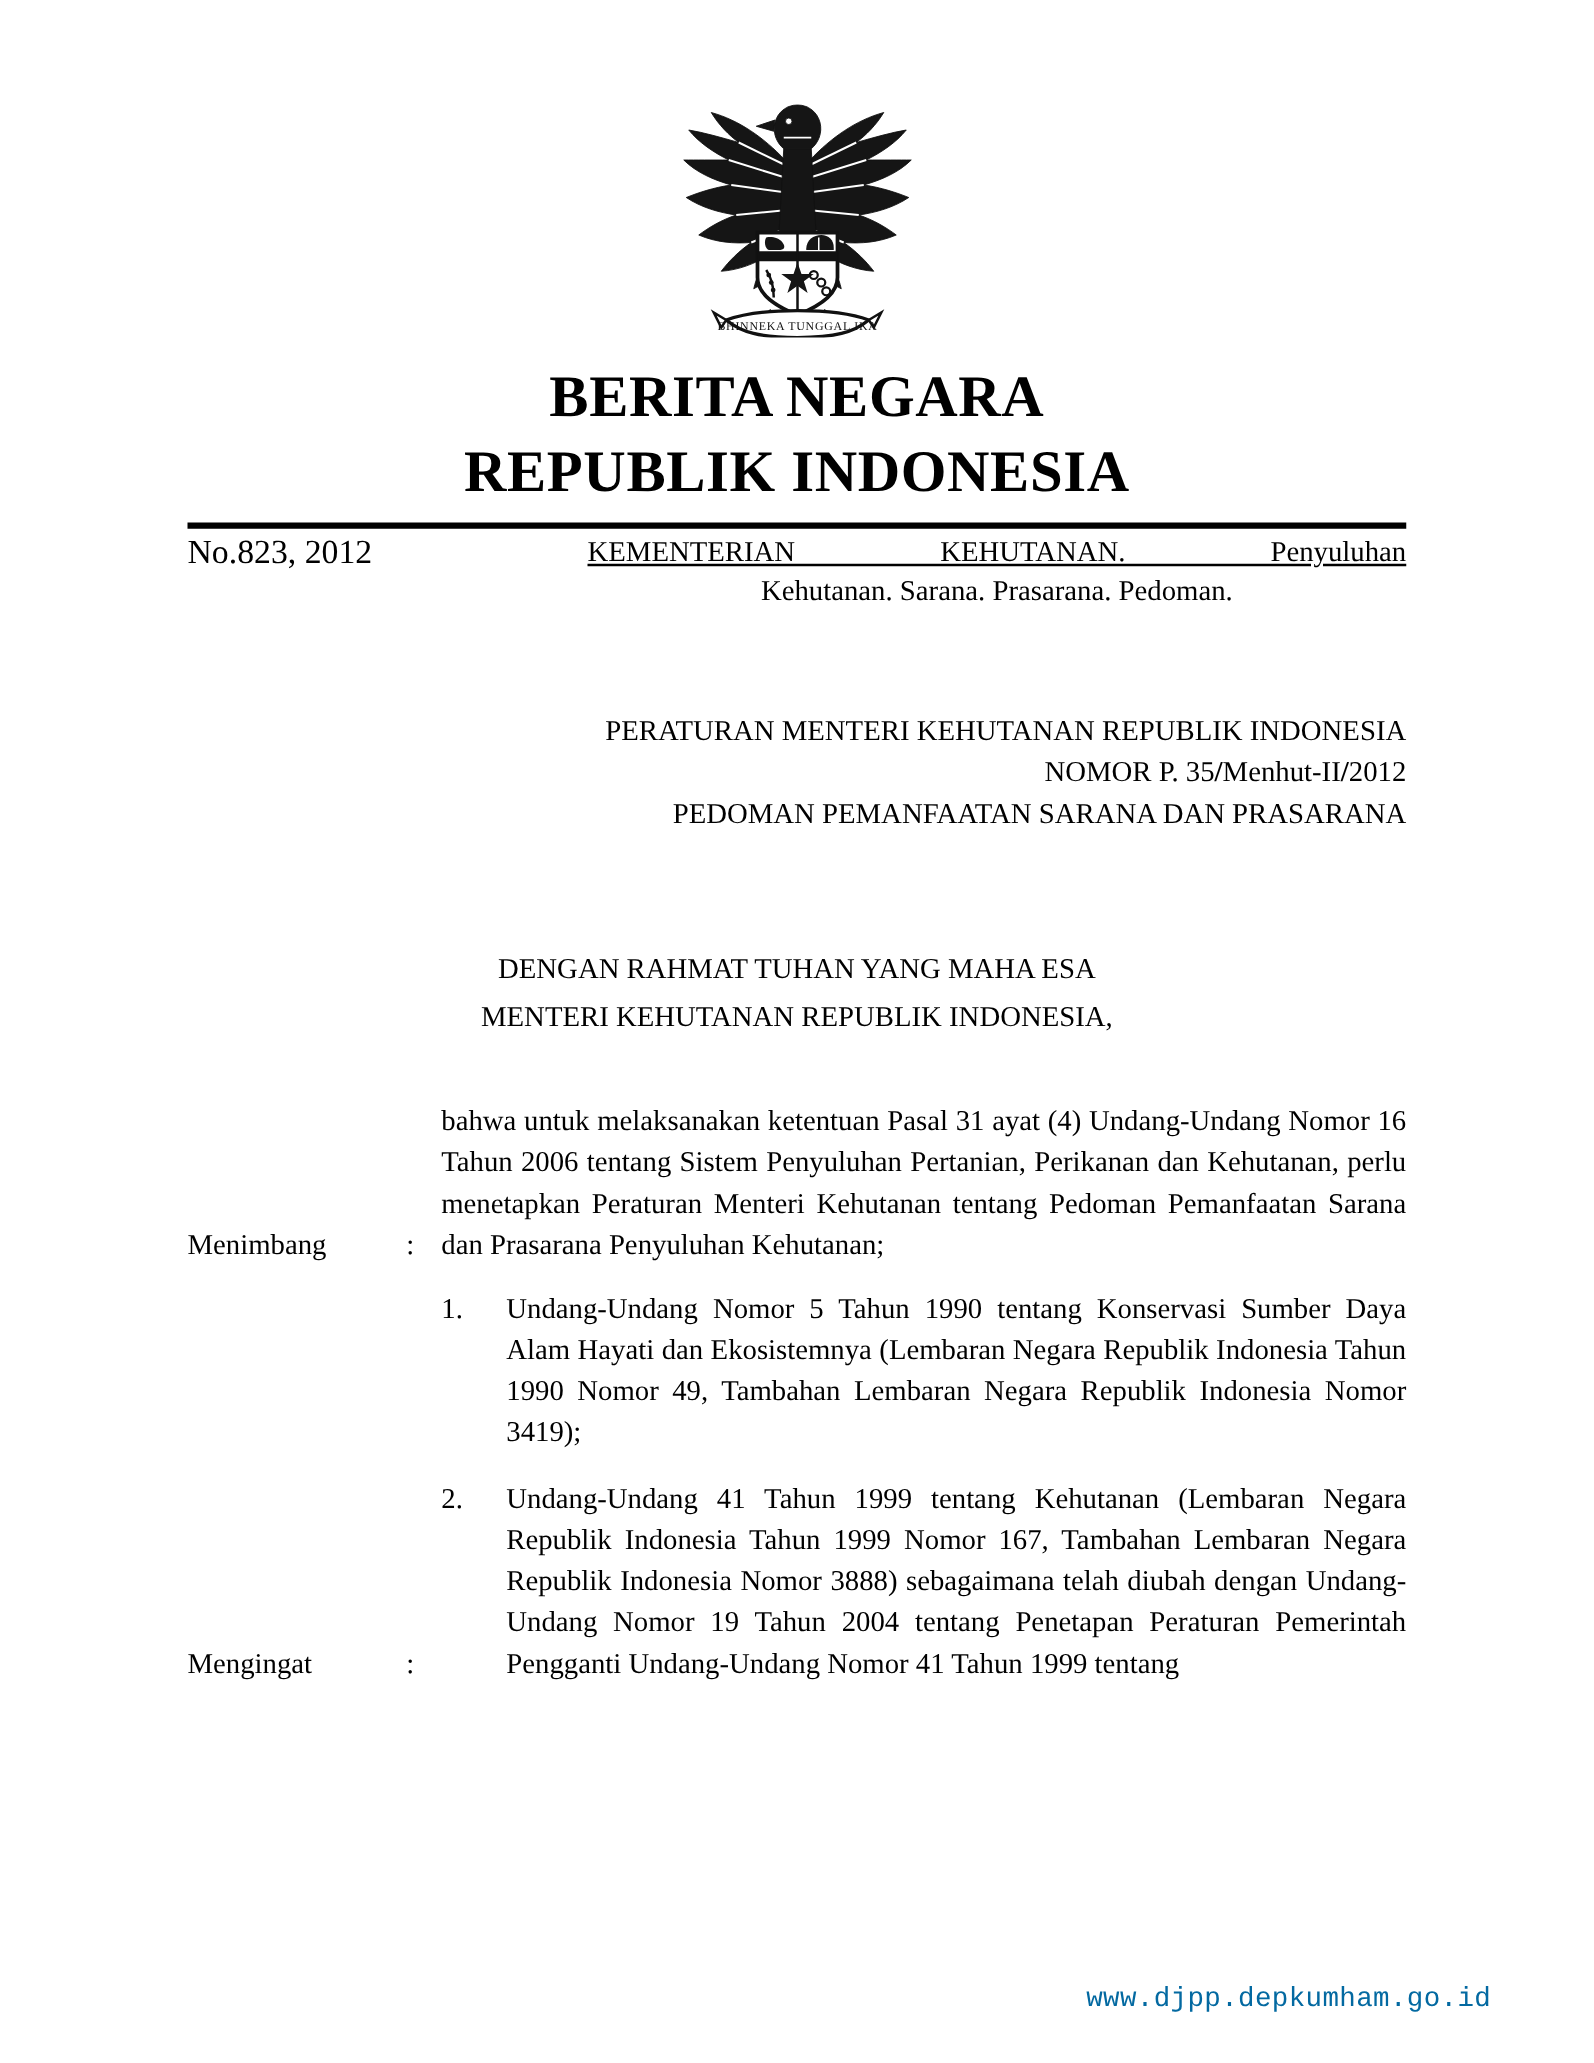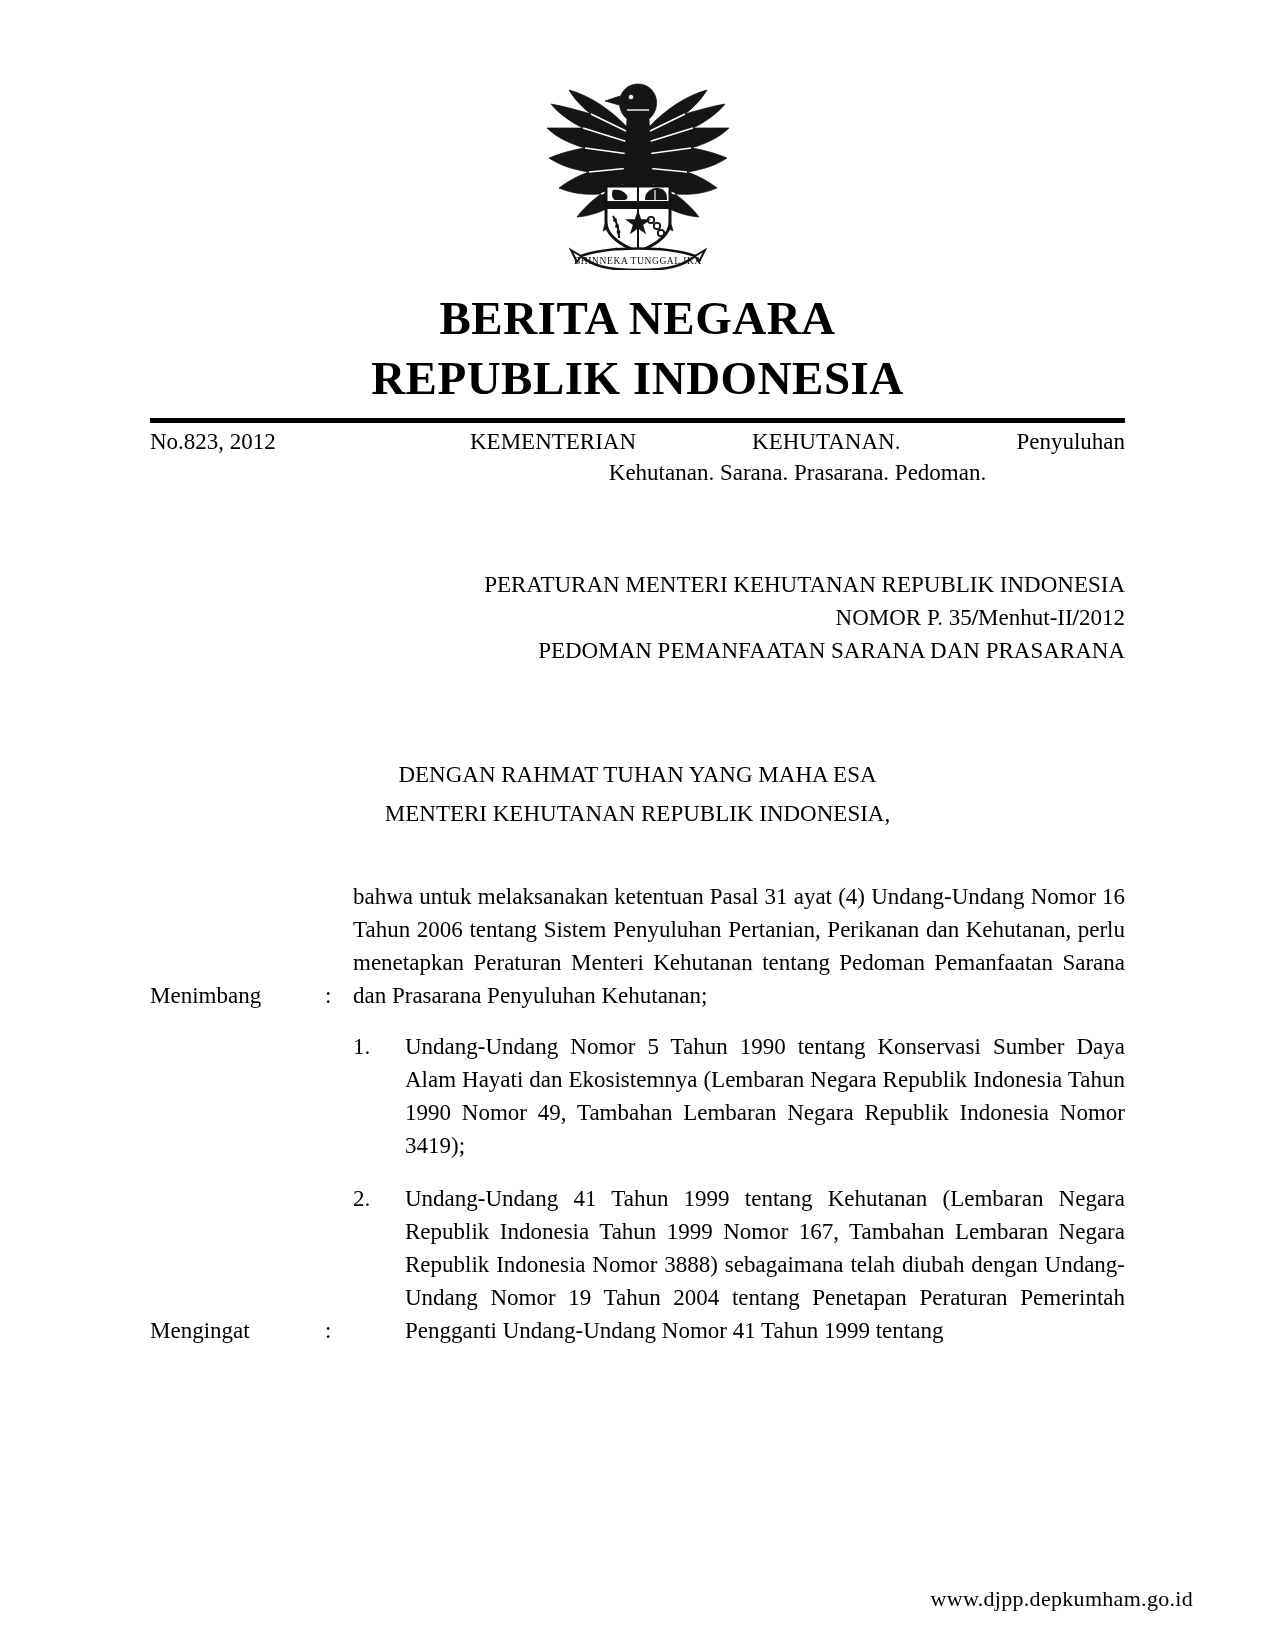--- a/index.html
+++ b/index.html
@@ -64,35 +64,36 @@
   .issue-row {
     position: absolute;
     top: 426px;
     left: 150px;
     width: 975px;
     display: flex;
     align-items: flex-start;
   }
   .issue-no {
     width: 320px;
-    font-size: 23px;
+    font-size: 27px;
     line-height: 31px;
     flex: 0 0 320px;
   }
   .issue-subject {
     flex: 1 1 auto;
     font-size: 23px;
     line-height: 31px;
     text-align: justify;
     text-align-last: center;
   }
   .issue-subject .l1 {
     display: block;
     text-align: justify;
     text-align-last: justify;
+    text-decoration: underline;
   }
   .issue-subject .l2 {
     display: block;
     text-align: left;
   }
 
   
   .title-block {
     position: absolute;
     top: 568px;
@@ -167,23 +168,23 @@
     font-size: 23px;
     line-height: 33px;
     text-align: justify;
   }
 
   
   .watermark {
     position: absolute;
     bottom: 38px;
     right: 82px;
-    font-family: Liberation Serif, serif;
+    font-family: Liberation Mono, monospace;
     font-size: 22px;
-    color: #000000;
+    color: #0369a1;
     letter-spacing: 0.3px;
     white-space: nowrap;
   }
 </style>
 </head>
 <body>
 
 <div class="page">
 
   <div class="emblem-wrap">

